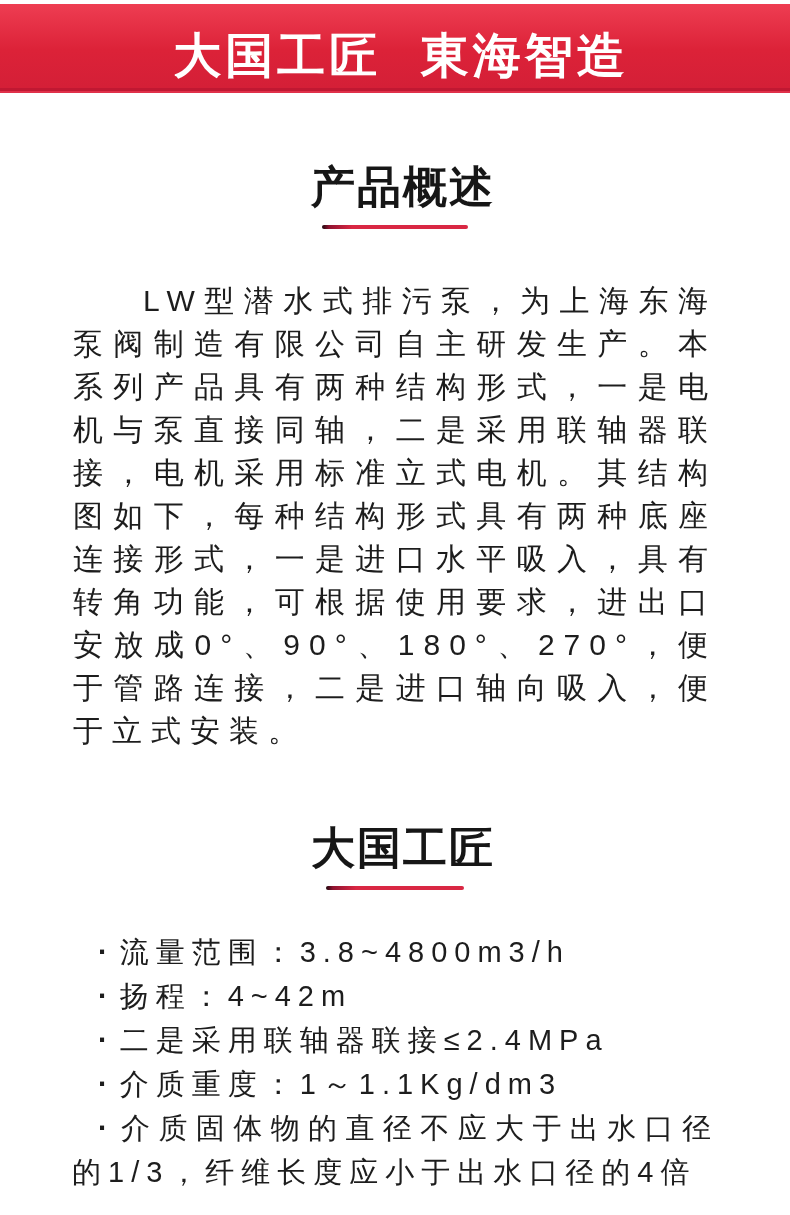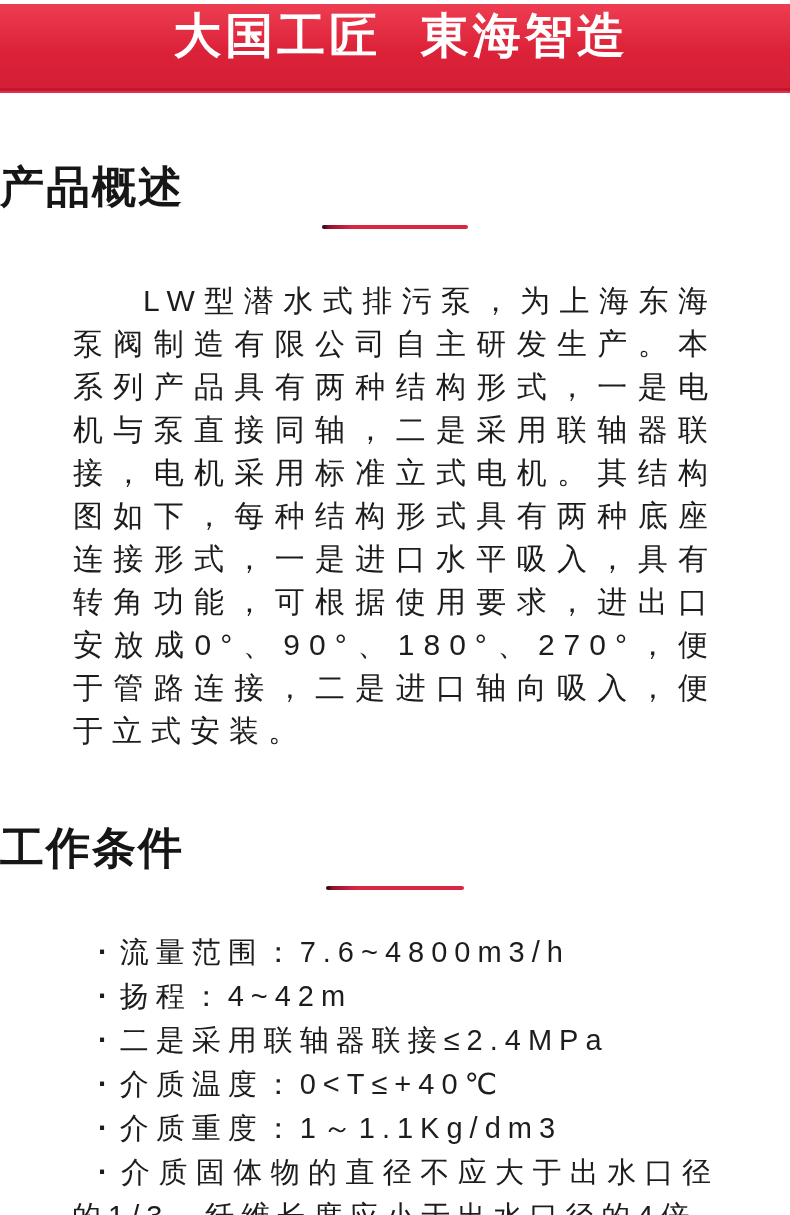--- a/index.html
+++ b/index.html
@@ -17,36 +17,36 @@
     position: relative;
   }
   
   .banner {
     margin-top: 4px;
     height: 84px;
     background: linear-gradient(to bottom, var(--banner-red-light, #ee3d52) 0%, var(--banner-red, #dc2238) 55%, #d41f37 100%);
     border-bottom: 3px solid #c01832;
     box-shadow: 0 2px 0 #e0314a;
     display: flex;
-    align-items: flex-start;
+    align-items: flex-end;
     justify-content: center;
     padding-left: 12px;
   }
   .banner-title {
     color: #ffffff;
     font-size: 48px;
     font-weight: 700;
     letter-spacing: 4px;
     word-spacing: 22px;
     white-space: nowrap;
   }
   
   .section-heading {
-    margin: 70px 0 0 0;
-    text-align: left;
+    margin: 70px 0 0 16px;
+    text-align: center;
     font-size: 44px;
     line-height: 52px;
     font-weight: 700;
     letter-spacing: 2px;
     color: #161616;
   }
   .heading-underline {
     width: 146px;
     height: 4px;
     margin: 12px auto 0 auto;
@@ -95,25 +95,24 @@
 
   <div class="banner">
     <div class="banner-title">大国工匠 東海智造</div>
   </div>
 
   <h1 class="section-heading">产品概述</h1>
   <div class="heading-underline"></div>
 
   <p class="overview-paragraph">LW型潜水式排污泵，为上海东海泵阀制造有限公司自主研发生产。本系列产品具有两种结构形式，一是电机与泵直接同轴，二是采用联轴器联接，电机采用标准立式电机。其结构图如下，每种结构形式具有两种底座连接形式，一是进口水平吸入，具有转角功能，可根据使用要求，进出口安放成0°、90°、180°、270°，便于管路连接，二是进口轴向吸入，便于立式安装。</p>
 
-  <h1 class="section-heading">工作条件</h1>
+  <h1 class="section-heading">大国工匠</h1>
   <div class="heading-underline narrow"></div>
 
   <div class="conditions-list">
-    <div class="condition-item"><span class="bullet">·</span><span>流量范围：7.6~4800m3/h</span></div>
+    <div class="condition-item"><span class="bullet">·</span><span>流量范围：3.8~4800m3/h</span></div>
     <div class="condition-item"><span class="bullet">·</span><span>扬程：4~42m</span></div>
     <div class="condition-item"><span class="bullet">·</span><span>二是采用联轴器联接≤2.4MPa</span></div>
-    <div class="condition-item"><span class="bullet">·</span><span>介质温度：0&lt;T≤+40℃</span></div>
     <div class="condition-item"><span class="bullet">·</span><span>介质重度：1～1.1Kg/dm3</span></div>
     <div class="condition-item"><span class="bullet">·</span><span>介质固体物的直径不应大于出水口径的1/3，纤维长度应小于出水口径的4倍</span></div>
   </div>
 
 </div>
 
 </body></html>

